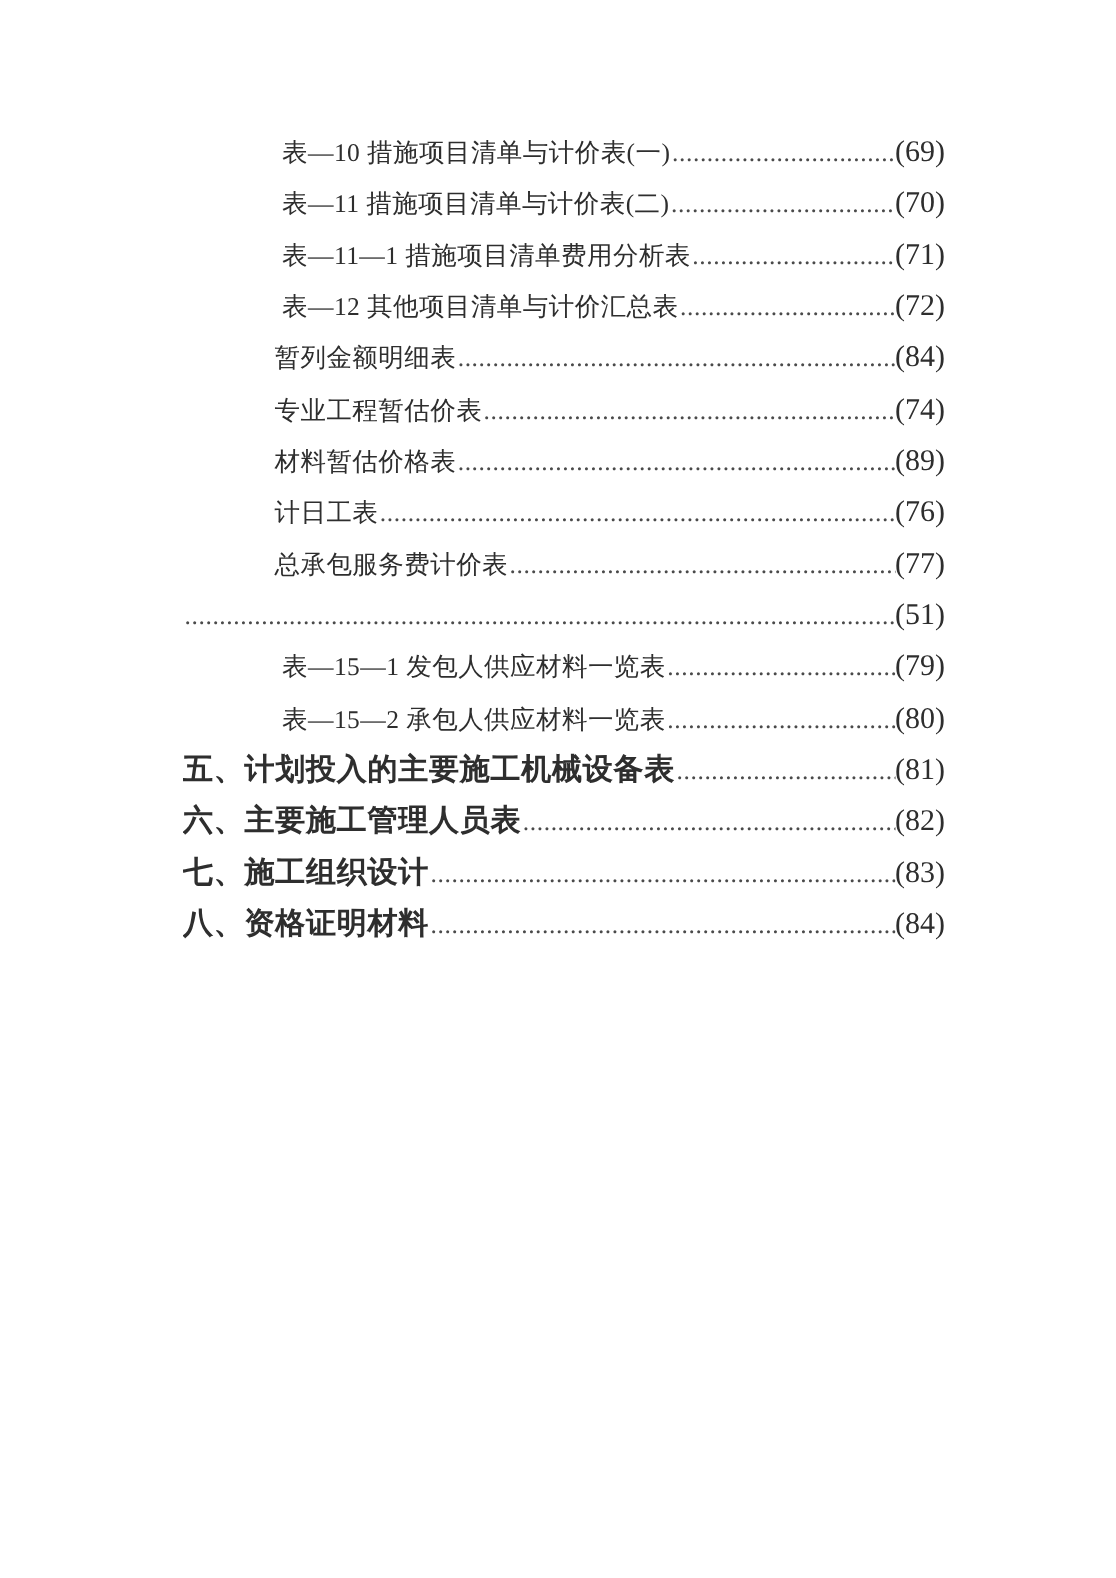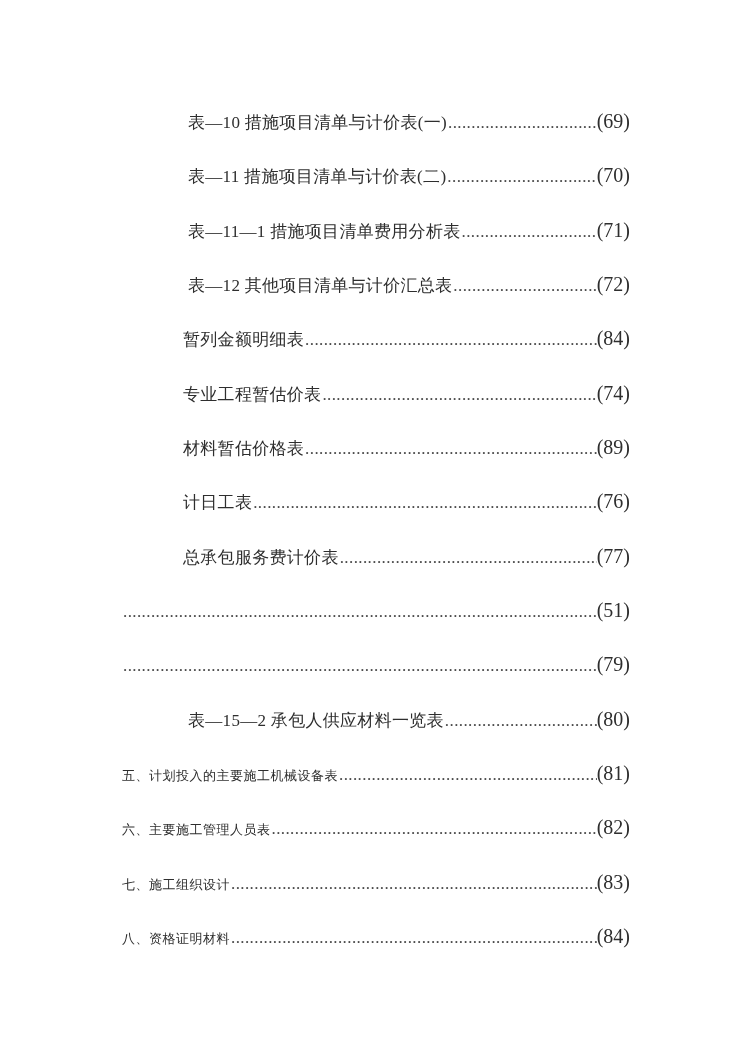--- a/index.html
+++ b/index.html
@@ -24,37 +24,36 @@
     position: absolute;
     left: 122px;
     right: 114px;
     top: 84px;
   }
   .toc-row {
     display: flex;
     align-items: baseline;
     height: 34.35px;
     overflow: hidden;
-    margin-top: 20px;
   }
   .toc-row > span {
     line-height: 34.35px;
     white-space: nowrap;
   }
   .toc-title {
     flex: 0 0 auto;
     font-size: 17px;
     letter-spacing: 0.3px;
   }
   .lvl-table .toc-title { padding-left: 66px; }
   .lvl-plain .toc-title { padding-left: 61px; }
   .lvl-top .toc-title {
     padding-left: 0;
-    font-size: 13px;
-    font-weight: 400;
+    font-size: 20px;
+    font-weight: 700;
     letter-spacing: 0.5px;
   }
   .toc-leader {
     flex: 1 1 auto;
     overflow: hidden;
     font-size: 17px;
     color: #4a4a4a;
     letter-spacing: 0.4px;
     padding: 0 1px;
   }
@@ -111,20 +110,21 @@
       <div class="toc-row lvl-plain">
     <span class="toc-title">总承包服务费计价表</span>
     <span class="toc-leader">........................................................................................................................</span>
     <span class="toc-page">(77)</span>
   </div>
       <div class="toc-row lvl-table">
     <span class="toc-leader">........................................................................................................................</span>
     <span class="toc-page">(51)</span>
   </div>
       <div class="toc-row lvl-table">
+    <span class="toc-title">表—15—1 发包人供应材料一览表</span>
     <span class="toc-leader">........................................................................................................................</span>
     <span class="toc-page">(79)</span>
   </div>
       <div class="toc-row lvl-table">
     <span class="toc-title">表—15—2 承包人供应材料一览表</span>
     <span class="toc-leader">........................................................................................................................</span>
     <span class="toc-page">(80)</span>
   </div>
       <div class="toc-row lvl-top">
     <span class="toc-title">五、计划投入的主要施工机械设备表</span>

